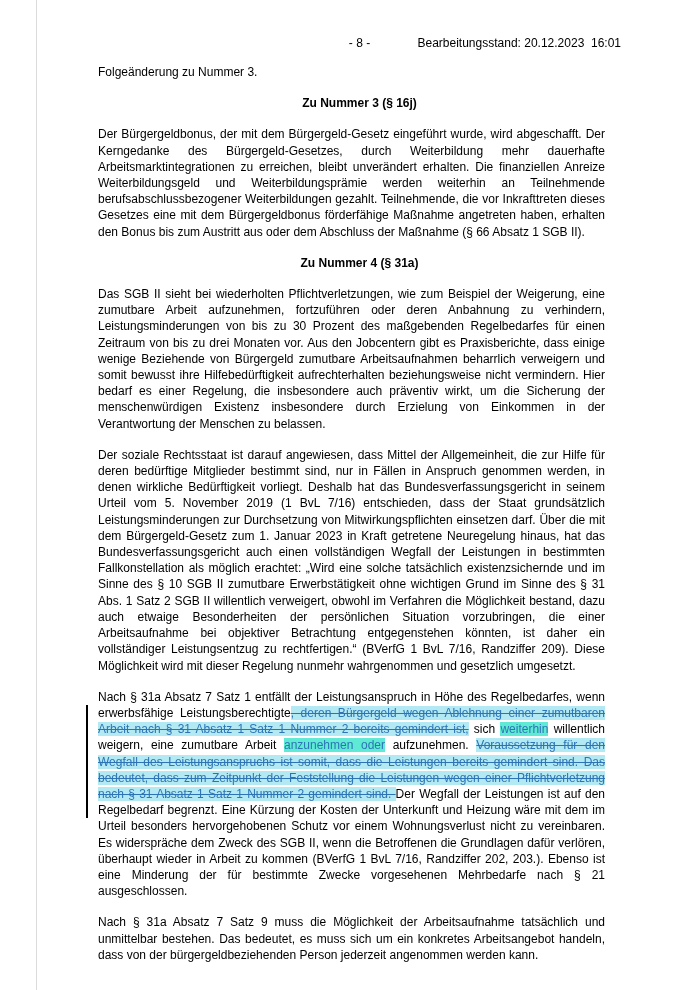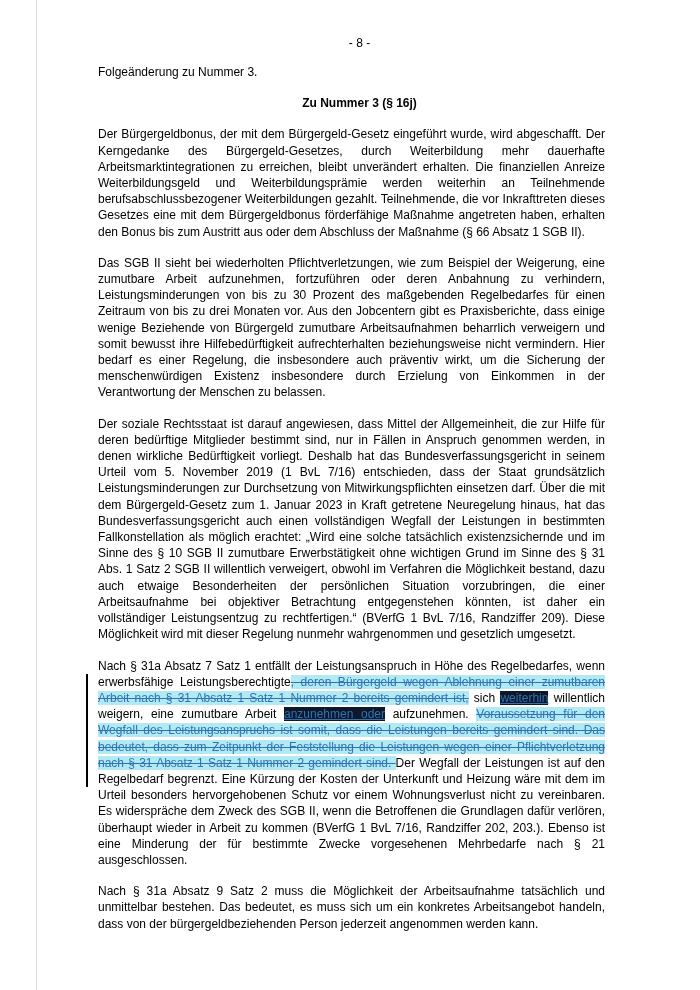--- a/index.html
+++ b/index.html
@@ -65,44 +65,45 @@
     text-align: center;
   }
   .run-norm {}
   .run-del {
     color: #2e74b5;
     background: #b2e9f3;
     text-decoration: line-through;
   }
   .run-ins {
     color: #2e74b5;
-    background: #0f172a;
-    text-decoration: underline;
+    background: #5eead4;
   }
   .change-bar {
     position: absolute;
     left: -12px;
     top: 16px;
     width: 2px;
     height: 113px;
     background: #000000;
   }
 </style>
 </head>
 <body>
 
 <div class="page">
   <div class="page-edge-line"></div>
 
   <div class="header">
     <span class="page-number">- 8 -</span>
+    <span class="editing-status">Bearbeitungsstand: 20.12.2023&nbsp;&nbsp;16:01</span>
   </div>
 
   <div class="doc-body">
       <div class="para"><span class="run-norm">Folgeänderung zu Nummer 3.</span></div>
       <div class="para heading"><span class="run-norm">Zu Nummer 3 (§ 16j)</span></div>
       <div class="para"><span class="run-norm">Der Bürgergeldbonus, der mit dem Bürgergeld-Gesetz eingeführt wurde, wird abgeschafft. Der Kerngedanke des Bürgergeld-Gesetzes, durch Weiterbildung mehr dauerhafte Arbeitsmarktintegrationen zu erreichen, bleibt unverändert erhalten. Die finanziellen Anreize Weiterbildungsgeld und Weiterbildungsprämie werden weiterhin an Teilnehmende berufsabschlussbezogener Weiterbildungen gezahlt. Teilnehmende, die vor Inkrafttreten dieses Gesetzes eine mit dem Bürgergeldbonus förderfähige Maßnahme angetreten haben, erhalten den Bonus bis zum Austritt aus oder dem Abschluss der Maßnahme (§ 66 Absatz 1 SGB II).</span></div>
+      <div class="para heading"><span class="run-norm">Zu Nummer 4 (§ 31a)</span></div>
       <div class="para"><span class="run-norm">Das SGB II sieht bei wiederholten Pflichtverletzungen, wie zum Beispiel der Weigerung, eine zumutbare Arbeit aufzunehmen, fortzuführen oder deren Anbahnung zu verhindern, Leistungsminderungen von bis zu 30 Prozent des maßgebenden Regelbedarfes für einen Zeitraum von bis zu drei Monaten vor. Aus den Jobcentern gibt es Praxisberichte, dass einige wenige Beziehende von Bürgergeld zumutbare Arbeitsaufnahmen beharrlich verweigern und somit bewusst ihre Hilfebedürftigkeit aufrechterhalten beziehungsweise nicht vermindern. Hier bedarf es einer Regelung, die insbesondere auch präventiv wirkt, um die Sicherung der menschenwürdigen Existenz insbesondere durch Erzielung von Einkommen in der Verantwortung der Menschen zu belassen.</span></div>
       <div class="para"><span class="run-norm">Der soziale Rechtsstaat ist darauf angewiesen, dass Mittel der Allgemeinheit, die zur Hilfe für deren bedürftige Mitglieder bestimmt sind, nur in Fällen in Anspruch genommen werden, in denen wirkliche Bedürftigkeit vorliegt. Deshalb hat das Bundesverfassungsgericht in seinem Urteil vom 5. November 2019 (1 BvL 7/16) entschieden, dass der Staat grundsätzlich Leistungsminderungen zur Durchsetzung von Mitwirkungspflichten einsetzen darf. Über die mit dem Bürgergeld-Gesetz zum 1. Januar 2023 in Kraft getretene Neuregelung hinaus, hat das Bundesverfassungsgericht auch einen vollständigen Wegfall der Leistungen in bestimmten Fallkonstellation als möglich erachtet: „Wird eine solche tatsächlich existenzsichernde und im Sinne des § 10 SGB II zumutbare Erwerbstätigkeit ohne wichtigen Grund im Sinne des § 31 Abs. 1 Satz 2 SGB II willentlich verweigert, obwohl im Verfahren die Möglichkeit bestand, dazu auch etwaige Besonderheiten der persönlichen Situation vorzubringen, die einer Arbeitsaufnahme bei objektiver Betrachtung entgegenstehen könnten, ist daher ein vollständiger Leistungsentzug zu rechtfertigen.“ (BVerfG 1 BvL 7/16, Randziffer 209). Diese Möglichkeit wird mit dieser Regelung nunmehr wahrgenommen und gesetzlich umgesetzt.</span></div>
       <div class="para"><span class="change-bar"></span><span class="run-norm">Nach § 31a Absatz 7 Satz 1 entfällt der Leistungsanspruch in Höhe des Regelbedarfes, wenn erwerbsfähige Leistungsberechtigte</span><span class="run-del">, deren Bürgergeld wegen Ablehnung einer zumutbaren Arbeit nach § 31 Absatz 1 Satz 1 Nummer 2 bereits gemindert ist,</span><span class="run-norm"> sich </span><span class="run-ins">weiterhin</span><span class="run-norm"> willentlich weigern, eine zumutbare Arbeit </span><span class="run-ins">anzunehmen oder</span><span class="run-norm"> aufzunehmen. </span><span class="run-del">Voraussetzung für den Wegfall des Leistungsanspruchs ist somit, dass die Leistungen bereits gemindert sind. Das bedeutet, dass zum Zeitpunkt der Feststellung die Leistungen wegen einer Pflichtverletzung nach § 31 Absatz 1 Satz 1 Nummer 2 gemindert sind. </span><span class="run-norm">Der Wegfall der Leistungen ist auf den Regelbedarf begrenzt. Eine Kürzung der Kosten der Unterkunft und Heizung wäre mit dem im Urteil besonders hervorgehobenen Schutz vor einem Wohnungsverlust nicht zu vereinbaren. Es widerspräche dem Zweck des SGB II, wenn die Betroffenen die Grundlagen dafür verlören, überhaupt wieder in Arbeit zu kommen (BVerfG 1 BvL 7/16, Randziffer 202, 203.). Ebenso ist eine Minderung der für bestimmte Zwecke vorgesehenen Mehrbedarfe nach § 21 ausgeschlossen.</span></div>
-      <div class="para"><span class="run-norm">Nach § 31a Absatz 9 Satz 2 muss die Möglichkeit der Arbeitsaufnahme tatsächlich und unmittelbar bestehen. Das bedeutet, es muss sich um ein konkretes Arbeitsangebot handeln, dass von der bürgergeldbeziehenden Person jederzeit angenommen werden kann.</span></div>
+      <div class="para"><span class="run-norm">Nach § 31a Absatz 7 Satz 9 muss die Möglichkeit der Arbeitsaufnahme tatsächlich und unmittelbar bestehen. Das bedeutet, es muss sich um ein konkretes Arbeitsangebot handeln, dass von der bürgergeldbeziehenden Person jederzeit angenommen werden kann.</span></div>
     </div>
 </div>
 
 </body></html>

